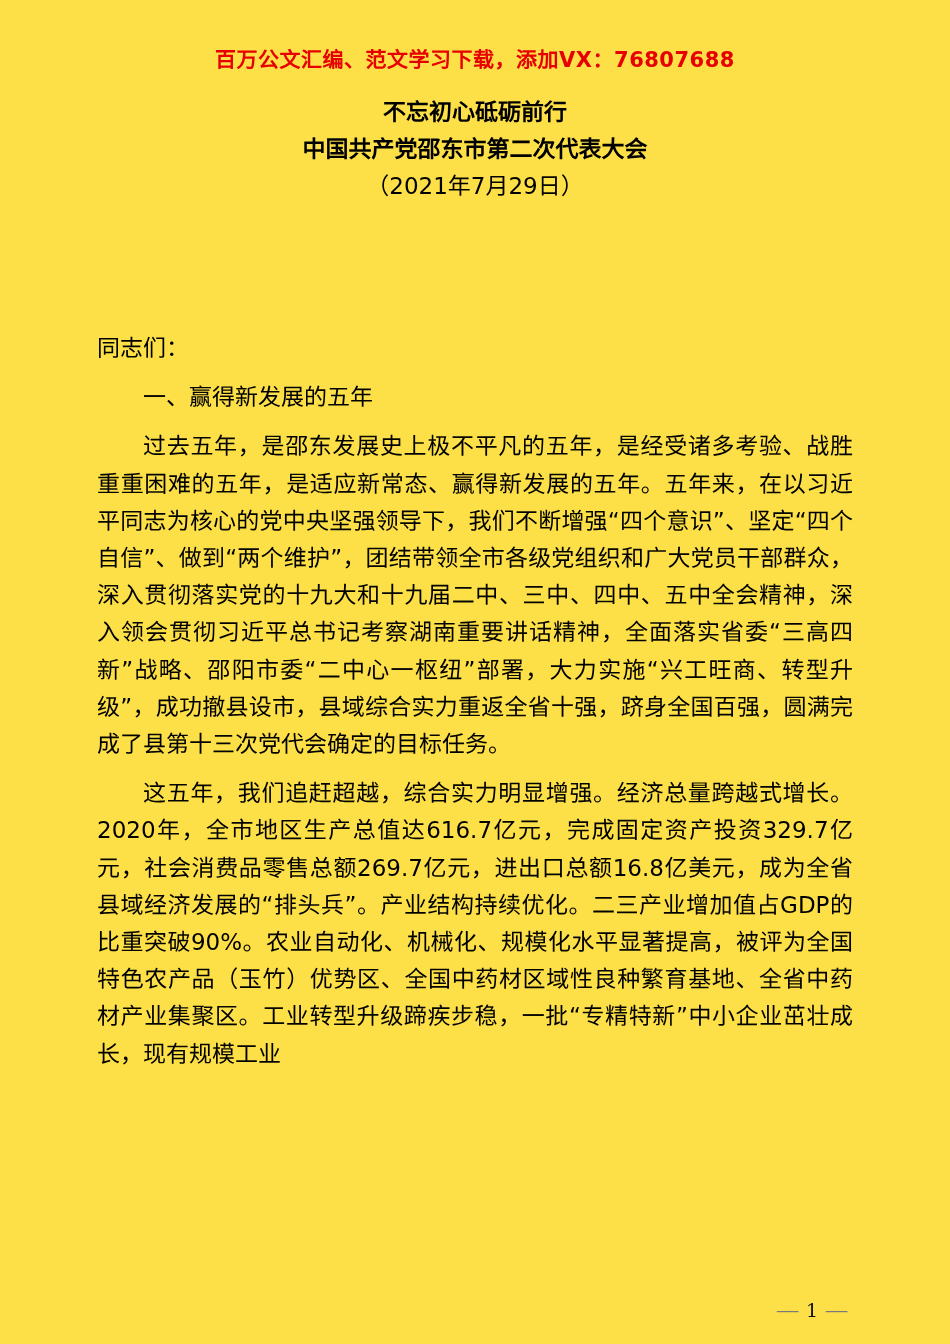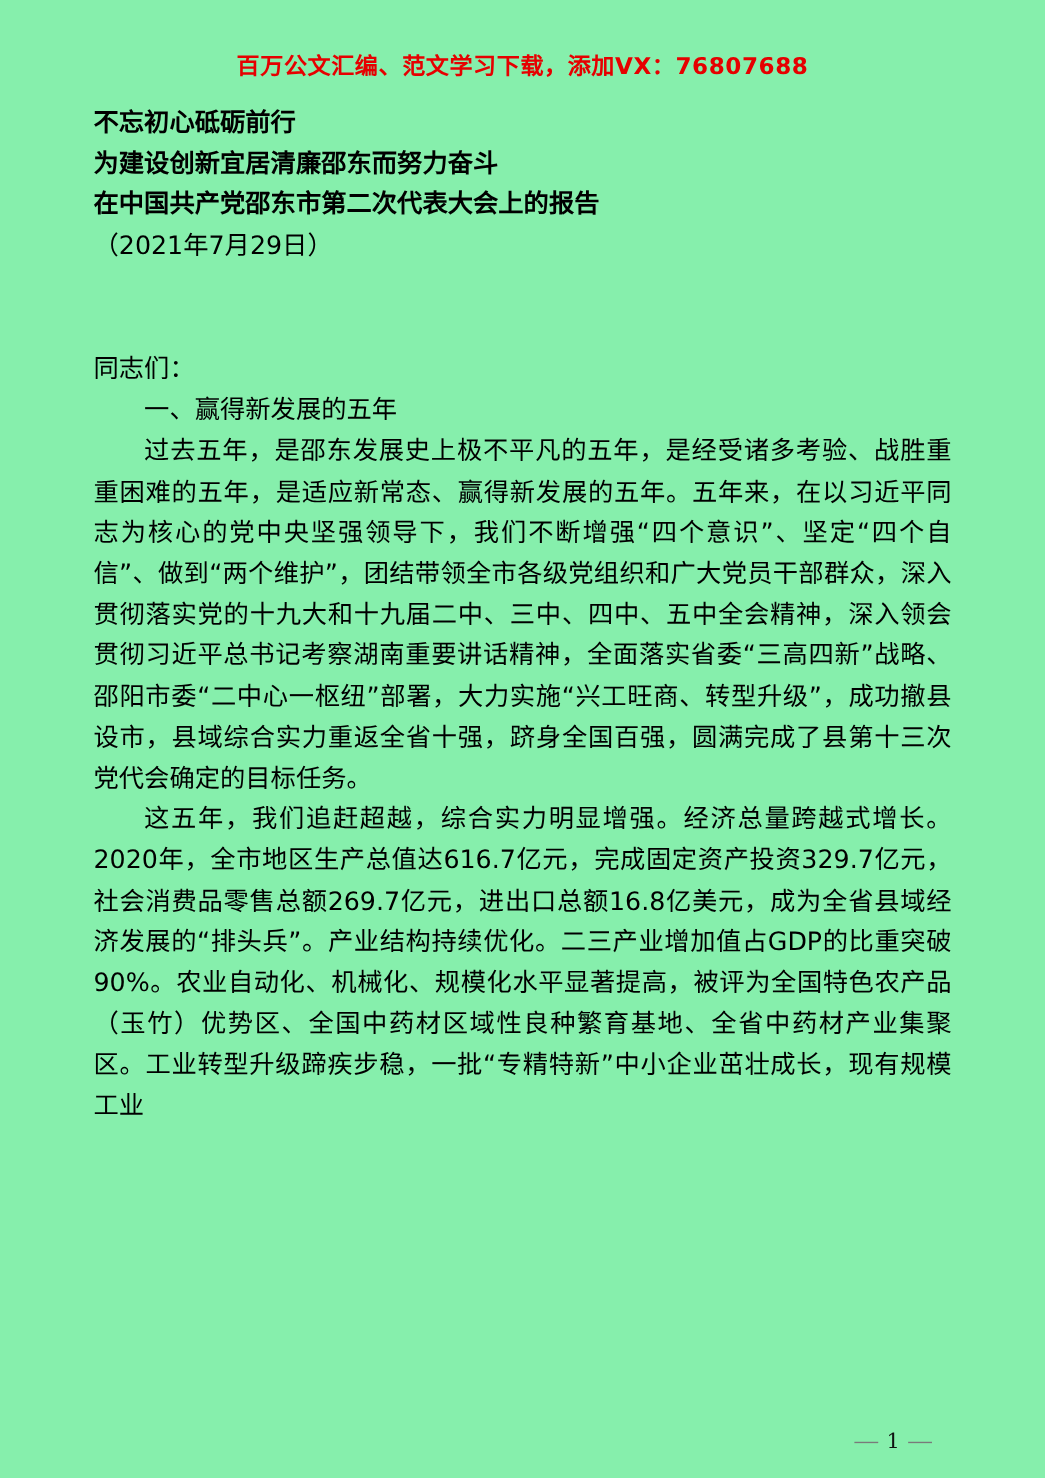--- a/index.html
+++ b/index.html
@@ -4,21 +4,21 @@
 <style>
   html, body {
     margin: 0;
     padding: 0;
     background: #ffffff;
   }
   .page {
     position: relative;
     width: 950px;
     height: 1344px;
-    background: #86efac;
+    background: #fde047;
     overflow: hidden;
     font-family: "DejaVu Sans", sans-serif;
     color: #000000;
   }
   .ad-header {
     position: absolute;
     top: 43px;
     left: 0;
     width: 100%;
     text-align: center;
@@ -26,21 +26,21 @@
     font-weight: 700;
     color: var(--watermark-red, #e60000);
     letter-spacing: 0.5px;
     white-space: nowrap;
   }
   .title-block {
     position: absolute;
     top: 94px;
     left: 85px;
     width: 780px;
-    text-align: left;
+    text-align: center;
     font-size: 23px;
     line-height: 37.2px;
   }
   .title-line {
     font-weight: 700;
     white-space: nowrap;
   }
   .date-line {
     font-weight: 400;
     white-space: nowrap;
@@ -49,21 +49,21 @@
     position: absolute;
     top: 318px;
     left: 85px;
     width: 780px;
     font-size: 23px;
     line-height: 37.2px;
     text-align: justify;
     text-justify: inter-ideograph;
   }
   .doc-body p {
-    margin: 0;
+    margin: 12px;
     padding: 0;
     text-indent: 2em;
   }
   .doc-body p.salutation {
     text-indent: 0;
   }
   .page-number {
     position: absolute;
     top: 1297px;
     right: 104px;
@@ -86,22 +86,21 @@
 </style>
 </head>
 <body>
 
 <div class="page">
 
   <div class="ad-header">百万公文汇编、范文学习下载，添加VX：76807688</div>
 
   <div class="title-block">
     <div class="title-line">不忘初心砥砺前行</div>
-    <div class="title-line">为建设创新宜居清廉邵东而努力奋斗</div>
-    <div class="title-line">在中国共产党邵东市第二次代表大会上的报告</div>
+    <div class="title-line">中国共产党邵东市第二次代表大会</div>
     <div class="date-line">（2021年7月29日）</div>
   </div>
 
   <div class="doc-body">
     <p class="salutation">同志们：</p>
     <p>一、赢得新发展的五年</p>
     <p>过去五年，是邵东发展史上极不平凡的五年，是经受诸多考验、战胜重重困难的五年，是适应新常态、赢得新发展的五年。五年来，在以习近平同志为核心的党中央坚强领导下，我们不断增强“四个意识”、坚定“四个自信”、做到“两个维护”，团结带领全市各级党组织和广大党员干部群众，深入贯彻落实党的十九大和十九届二中、三中、四中、五中全会精神，深入领会贯彻习近平总书记考察湖南重要讲话精神，全面落实省委“三高四新”战略、邵阳市委“二中心一枢纽”部署，大力实施“兴工旺商、转型升级”，成功撤县设市，县域综合实力重返全省十强，跻身全国百强，圆满完成了县第十三次党代会确定的目标任务。</p>
     <p>这五年，我们追赶超越，综合实力明显增强。经济总量跨越式增长。2020年，全市地区生产总值达616.7亿元，完成固定资产投资329.7亿元，社会消费品零售总额269.7亿元，进出口总额16.8亿美元，成为全省县域经济发展的“排头兵”。产业结构持续优化。二三产业增加值占GDP的比重突破90%。农业自动化、机械化、规模化水平显著提高，被评为全国特色农产品（玉竹）优势区、全国中药材区域性良种繁育基地、全省中药材产业集聚区。工业转型升级蹄疾步稳，一批“专精特新”中小企业茁壮成长，现有规模工业</p>
   </div>
 

